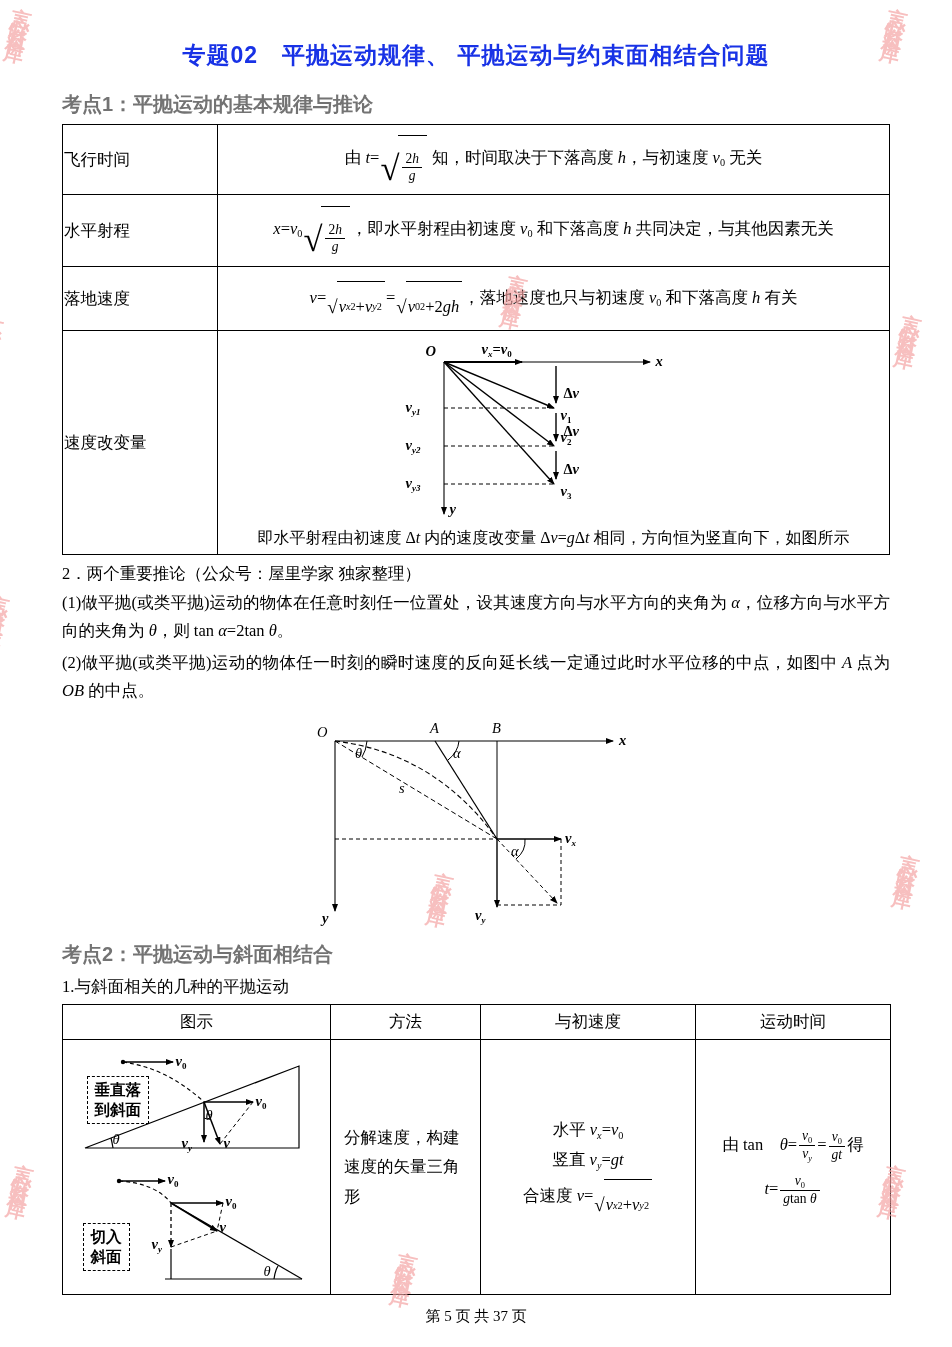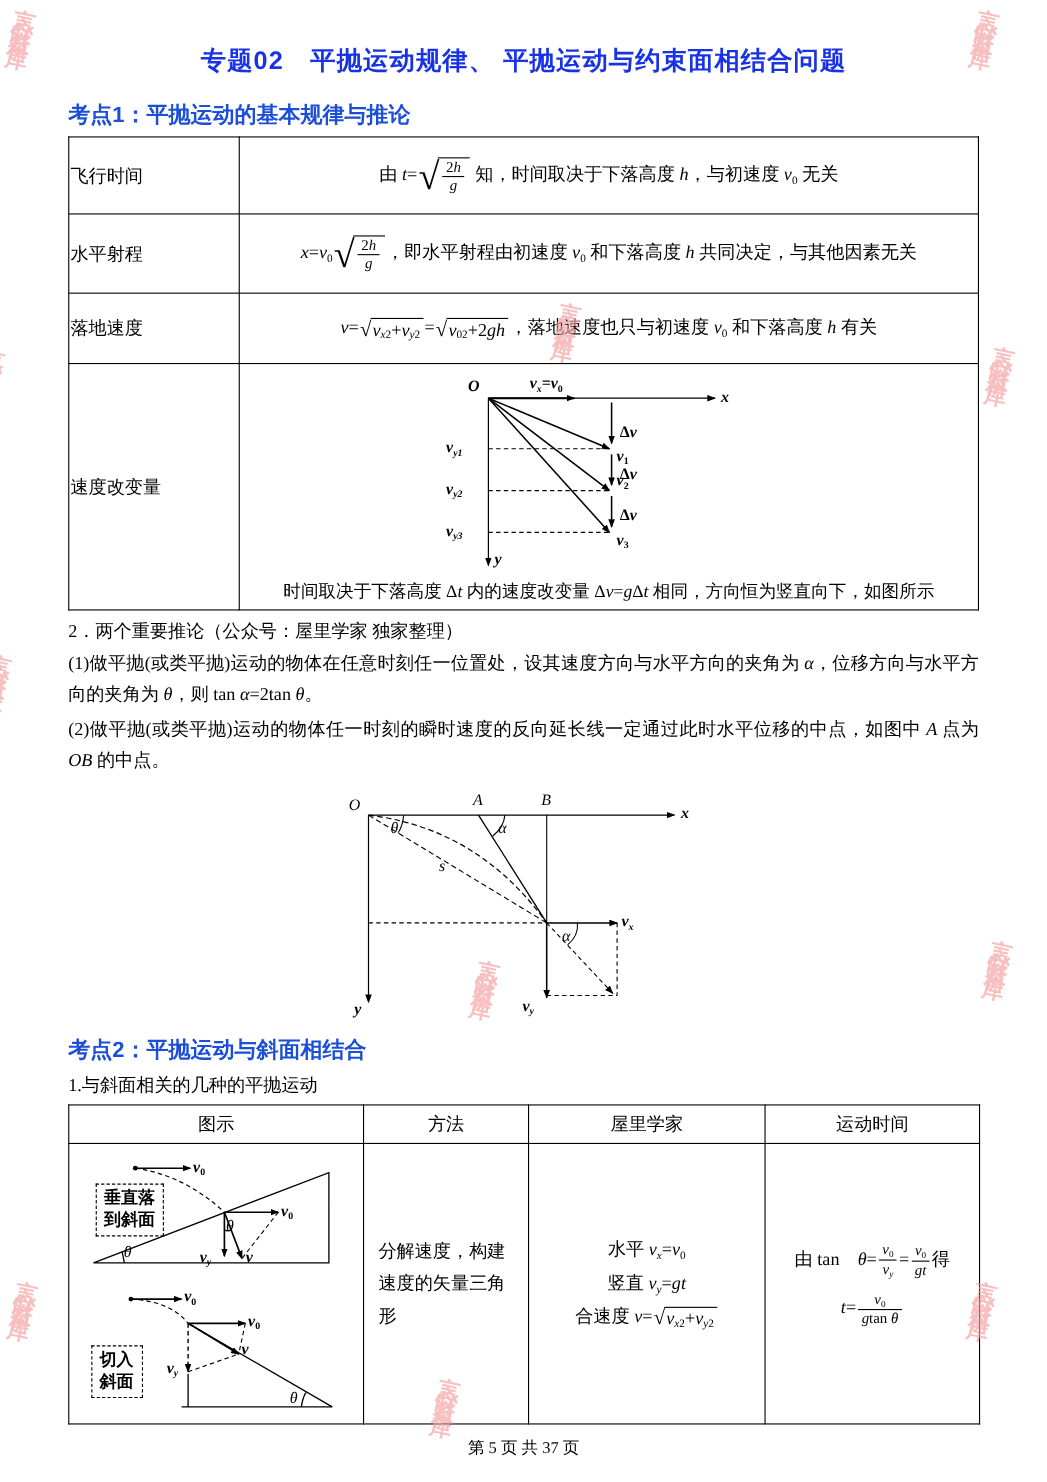--- a/index.html
+++ b/index.html
@@ -12,38 +12,38 @@
   .wm{position:absolute;color:#f4a2a2;opacity:.68;font-size:20px;font-weight:bold;
       font-family:"Liberation Sans",sans-serif;writing-mode:vertical-rl;
       letter-spacing:7px;transform:rotate(12deg);white-space:nowrap;}
   .wm1{left:10px;top:-8px}.wm2{left:886px;top:-8px}.wm3{left:506px;top:258px}
   .wm4{left:-18px;top:300px}.wm5{left:900px;top:298px}.wm6{left:-12px;top:578px}
   .wm7{left:432px;top:856px}.wm8{left:898px;top:838px}.wm9{left:12px;top:1148px}
   .wm10{left:884px;top:1148px}.wm11{left:396px;top:1236px}
 
   h1.title{margin:0 0 20px 0;text-align:center;font-size:23px;font-weight:bold;
            color:#1832e6;font-family:"Liberation Sans",sans-serif;letter-spacing:1px;}
-  h2.red{color:#1d4ed8;font-size:20px;font-weight:bold;margin:14px 0 6px 0;
+  h2.red{color:#737373;font-size:20px;font-weight:bold;margin:14px 0 6px 0;
          font-family:"Liberation Sans",sans-serif;}
   .item{font-size:16.5px;margin:8px 0 4px 0;}
   .para{font-size:16.5px;line-height:1.7;margin:4px 0;text-align:justify;}
   .footer{text-align:center;font-size:15px;margin-top:12px;}
 
   
   .it{font-style:italic}.b{font-weight:bold}.bi{font-weight:bold;font-style:italic}
   .sub{font-size:.62em;vertical-align:-.35em}
   .sup{font-size:.62em;vertical-align:.55em}
   .frac{display:inline-flex;flex-direction:column;vertical-align:middle;text-align:center;
         font-size:.82em;line-height:1.15;margin:0 2px;}
   .fnum{border-bottom:1px solid #000;padding:0 3px;display:block;}
   .fden{padding:0 3px;display:block;}
   .sqrt{display:inline-flex;align-items:stretch;vertical-align:middle;margin:0 1px;}
   .rsign{align-self:flex-end;font-size:1.15em;line-height:1;margin-right:-1px;}
   .sqrt.tall .rsign{font-size:2.1em;line-height:.85;}
-  .rbody{border-top:1.2px solid #000;padding:0 3px 0 2px;display:inline-flex;align-items:flex-end;}
+  .rbody{border-top:1.2px solid #000;padding:15px 3px 0 2px;display:inline-flex;align-items:center;}
 
   
   table{border-collapse:collapse;width:100%;}
   .t1{margin-top:6px;}
   .t1 td{border:1px solid #000;font-size:16.5px;vertical-align:middle;}
   .t1 .lblcol{width:152px;text-align:left;}
   .t1 .ctr{text-align:center;padding:4px 10px;}
   .tr1{height:70px}.tr2{height:72px}.tr3{height:64px}.tr4{height:212px}
   .cap{text-align:center;font-size:16px;margin:2px 0 4px 0;}
 
@@ -182,21 +182,21 @@
             <span class="lbl" style="left:2px;top:60px"><span class="bi">v</span><span class="sub bi">y1</span></span>
             <span class="lbl" style="left:2px;top:98px"><span class="bi">v</span><span class="sub bi">y2</span></span>
             <span class="lbl" style="left:2px;top:136px"><span class="bi">v</span><span class="sub bi">y3</span></span>
             <span class="lbl" style="left:160px;top:46px"><span class="b">Δ</span><span class="bi">v</span></span>
             <span class="lbl" style="left:160px;top:84px"><span class="b">Δ</span><span class="bi">v</span></span>
             <span class="lbl" style="left:160px;top:122px"><span class="b">Δ</span><span class="bi">v</span></span>
             <span class="lbl" style="left:157px;top:68px"><span class="bi">v</span><span class="sub b">1</span></span>
             <span class="lbl" style="left:157px;top:90px"><span class="bi">v</span><span class="sub b">2</span></span>
             <span class="lbl" style="left:157px;top:144px"><span class="bi">v</span><span class="sub b">3</span></span>
           </div>
-          <div class="cap"><span>时间取决于下落高度 Δ</span><span class="it">t</span><span> 内的速度改变量 Δ</span><span class="it">v</span><span>=</span><span class="it">g</span><span>Δ</span><span class="it">t</span><span> 相同，方向恒为竖直向下，如图所示</span></div>
+          <div class="cap"><span>即水平射程由初速度 Δ</span><span class="it">t</span><span> 内的速度改变量 Δ</span><span class="it">v</span><span>=</span><span class="it">g</span><span>Δ</span><span class="it">t</span><span> 相同，方向恒为竖直向下，如图所示</span></div>
         </td>
       </tr>
     </tbody>
       </table>
 
     <p class="item">2．两个重要推论（公众号：屋里学家 独家整理）</p>
     <p class="para"><span>(1)做平抛(或类平抛)运动的物体在任意时刻任一位置处，设其速度方向与水平方向的夹角为 </span><span class="it">α</span><span>，位移方向与水平方向的夹角为 </span><span class="it">θ</span><span>，则 tan </span><span class="it">α</span><span>=2tan </span><span class="it">θ</span><span>。</span></p>
     <p class="para"><span>(2)做平抛(或类平抛)运动的物体任一时刻的瞬时速度的反向延长线一定通过此时水平位移的中点，如图中 </span><span class="it">A</span><span> 点为 </span><span class="it">OB</span><span> 的中点。</span></p>
 
     <div class="fig fig2">
@@ -250,21 +250,21 @@
       <colgroup>
           <col style="width:268px">
           <col style="width:150px">
           <col style="width:215px">
           <col style="width:195px">
         </colgroup>
       <tbody>
           <tr class="hrow">
         <td>图示</td>
         <td>方法</td>
-        <td>屋里学家</td>
+        <td>与初速度</td>
         <td>运动时间</td>
       </tr>
       <tr class="brow">
         <td>
           <div class="fig figA">
             <svg width="260" height="115" viewBox="0 0 260 115">
               <defs>
                 <marker id="ah3" markerWidth="9" markerHeight="8" refX="7" refY="3" orient="auto" markerUnits="userSpaceOnUse">
                   <path d="M0,0 L8,3 L0,6 Z" fill="#000"></path>
                 </marker>

